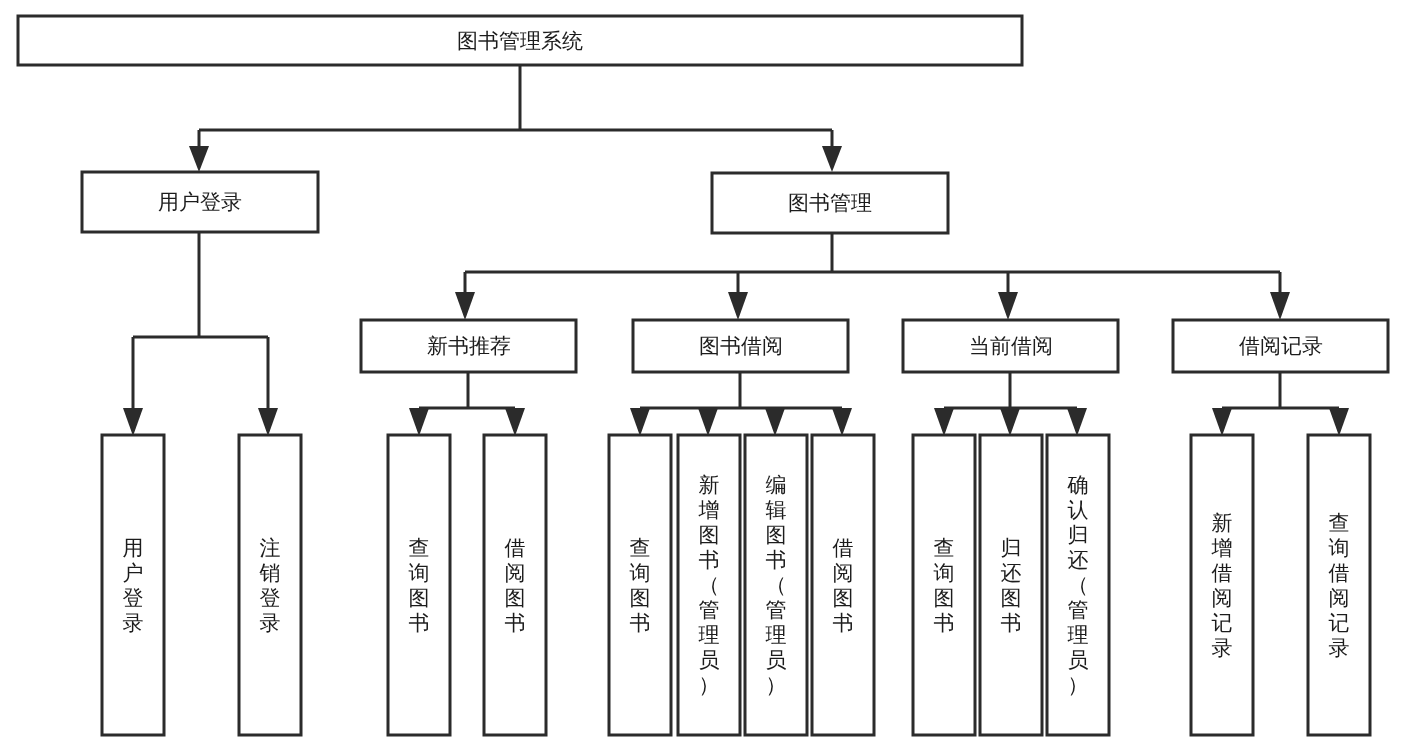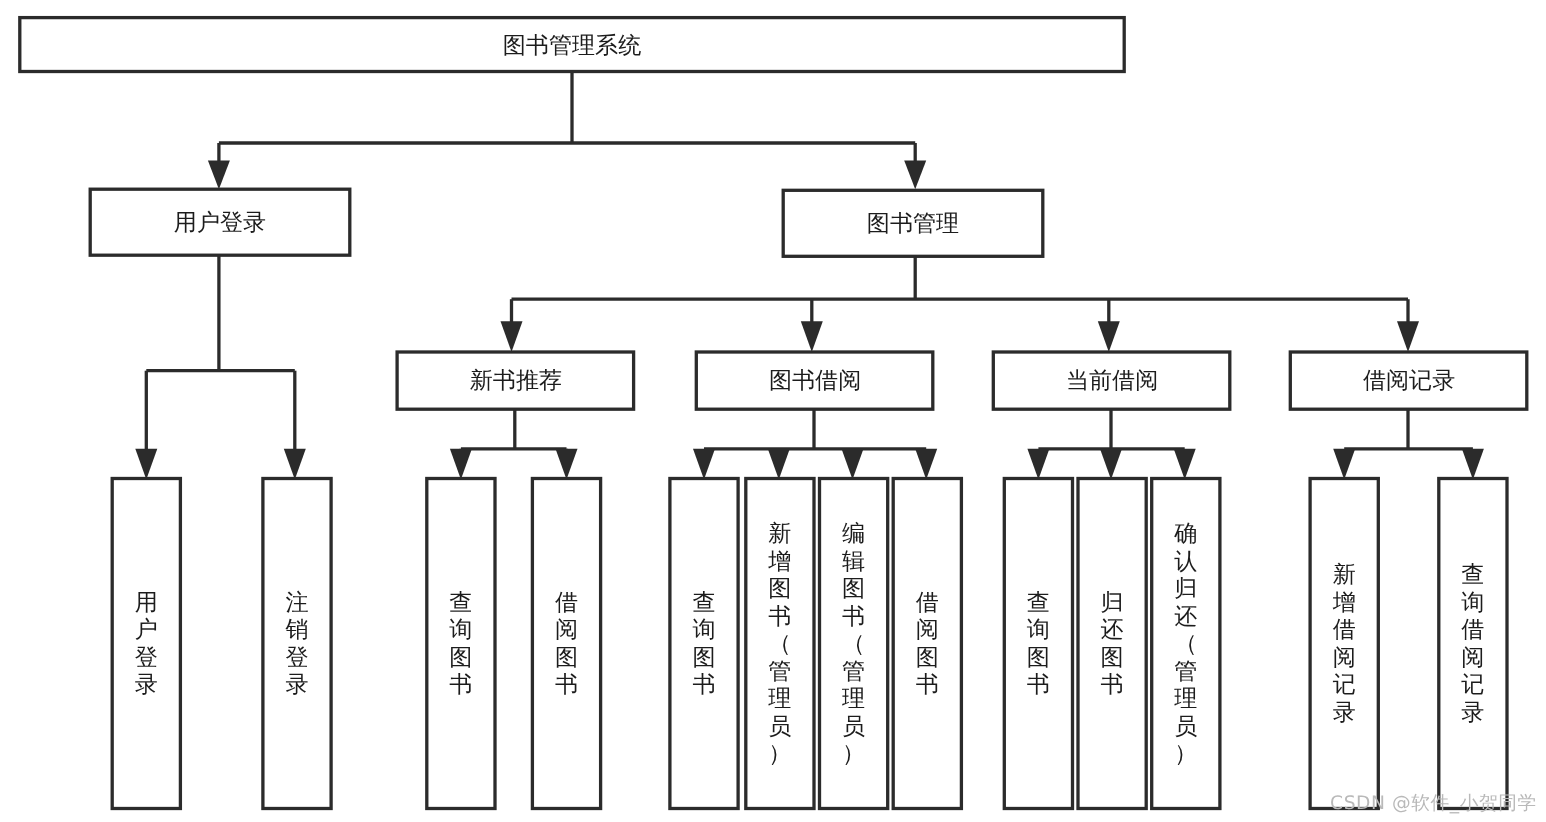--- a/index.html
+++ b/index.html
@@ -218,15 +218,14 @@
       <rect class="node-box" x="1191" y="435" width="62" height="300"></rect>
       <text class="node-label-v" x="1222" y="0"><tspan x="1222" y="529.5">新</tspan><tspan x="1222" y="554.5">增</tspan><tspan x="1222" y="579.5">借</tspan><tspan x="1222" y="604.5">阅</tspan><tspan x="1222" y="629.5">记</tspan><tspan x="1222" y="654.5">录</tspan></text>
     </g>
     <g>
       <rect class="node-box" x="1308" y="435" width="62" height="300"></rect>
       <text class="node-label-v" x="1339" y="0"><tspan x="1339" y="529.5">查</tspan><tspan x="1339" y="554.5">询</tspan><tspan x="1339" y="579.5">借</tspan><tspan x="1339" y="604.5">阅</tspan><tspan x="1339" y="629.5">记</tspan><tspan x="1339" y="654.5">录</tspan></text>
     </g>
 
   </svg>
 
-  <div class="watermark">CSDN @软件_小贺同学</div>
 
 </div>
 
 </body></html>

